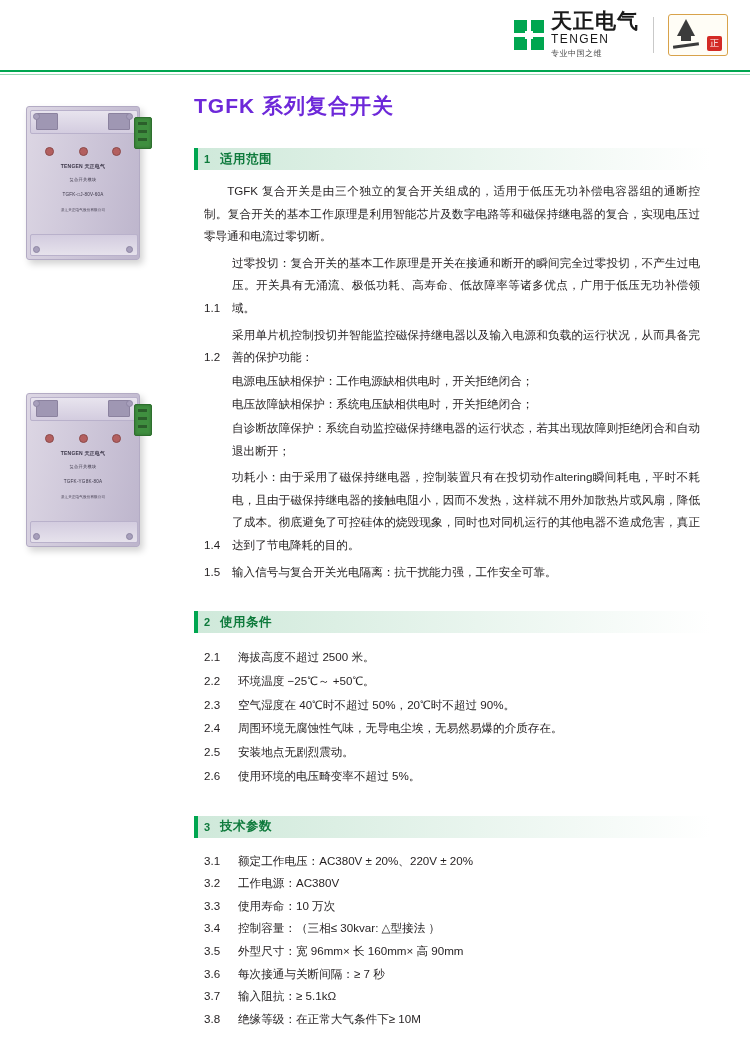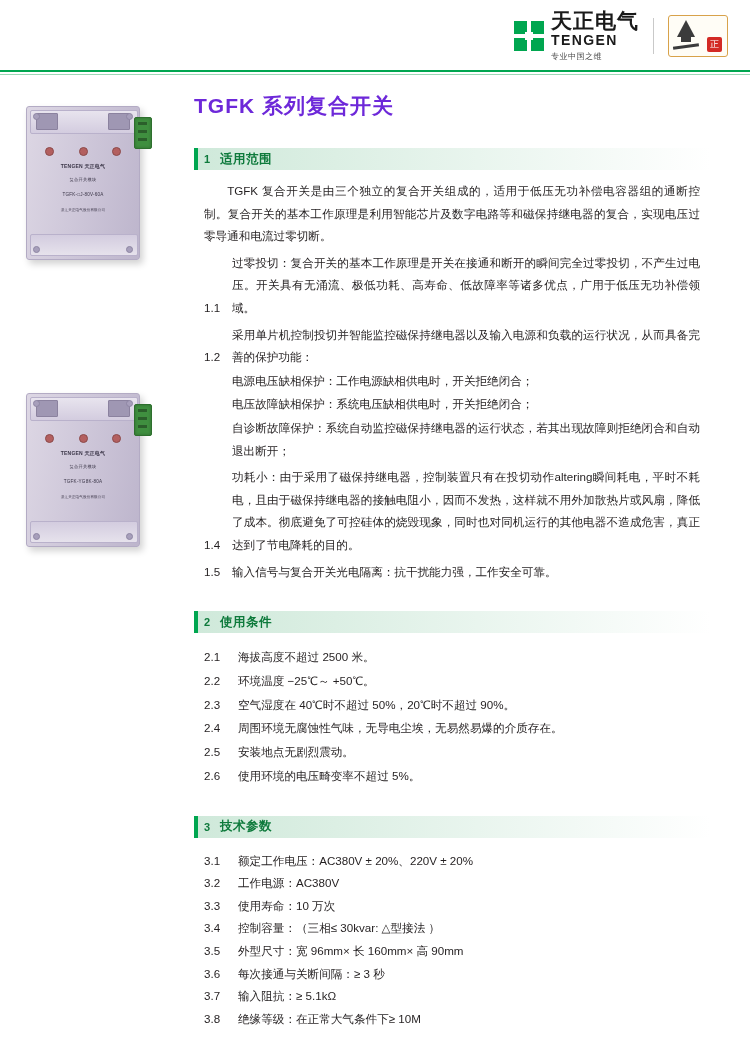--- a/index.html
+++ b/index.html
@@ -64,22 +64,22 @@
   }
   .brand-text-zh {
     font-family: "Liberation Serif", serif;
     font-size: 21px;
     font-weight: bold;
     color: #1a1a1a;
     letter-spacing: 1px;
     line-height: 1.05;
   }
   .brand-text-en {
-    font-size: 14px;
-    font-weight: bold;
+    font-size: 12px;
+    font-weight: normal;
     color: #1a1a1a;
     letter-spacing: 1.4px;
     line-height: 1.2;
   }
   .brand-sub {
     font-size: 8px;
     color: #4d4d4d;
     letter-spacing: 0.5px;
     margin-top: 2px;
   }
@@ -548,21 +548,21 @@
       <div class="spec-line">
         <span class="sn">3.4</span>
         <span class="lt">控制容量：（三相≤ 30kvar: △型接法 ）</span>
       </div>
       <div class="spec-line">
         <span class="sn">3.5</span>
         <span class="lt">外型尺寸：宽 96mm× 长 160mm× 高 90mm</span>
       </div>
       <div class="spec-line">
         <span class="sn">3.6</span>
-        <span class="lt">每次接通与关断间隔：≥ 3 秒</span>
+        <span class="lt">每次接通与关断间隔：≥ 7 秒</span>
       </div>
       <div class="spec-line">
         <span class="sn">3.7</span>
         <span class="lt">输入阻抗：≥ 5.1kΩ</span>
       </div>
       <div class="spec-line">
         <span class="sn">3.8</span>
         <span class="lt">绝缘等级：在正常大气条件下≥ 10M</span>
       </div>
 

